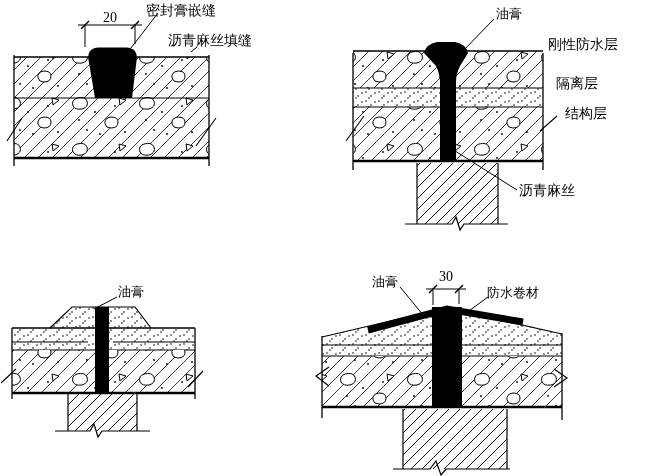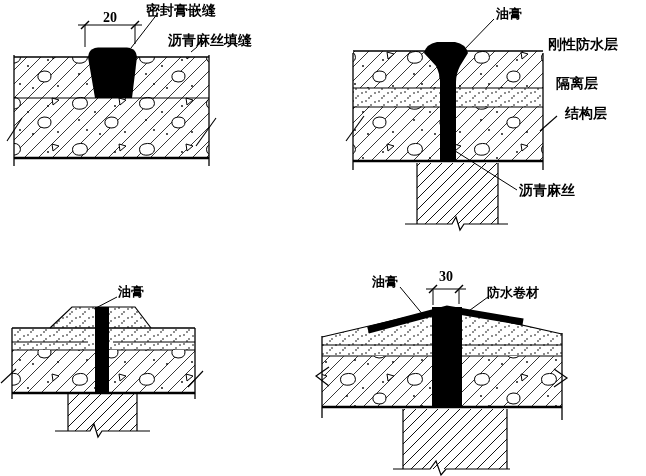--- a/index.html
+++ b/index.html
@@ -1,16 +1,16 @@
 <!DOCTYPE html>
 <html><head>
 <meta charset="utf-8">
 <style>
   html,body{margin:0;padding:0;background:#ffffff;}
-  .stage{position:relative;width:646px;height:476px;background:#ffffff;overflow:hidden;font-weight:bold;}
+  .stage{position:relative;width:646px;height:476px;background:#ffffff;overflow:hidden;}
   svg{display:block;}
   text{font-family:"Liberation Serif","DejaVu Serif",serif;fill:#000;}
   .cjk{font-size:14px;}
   .cjk-s{font-size:13px;}
   .dim{font-size:14px;}
 </style>
 </head>
 <body>
 
 <div class="stage">

